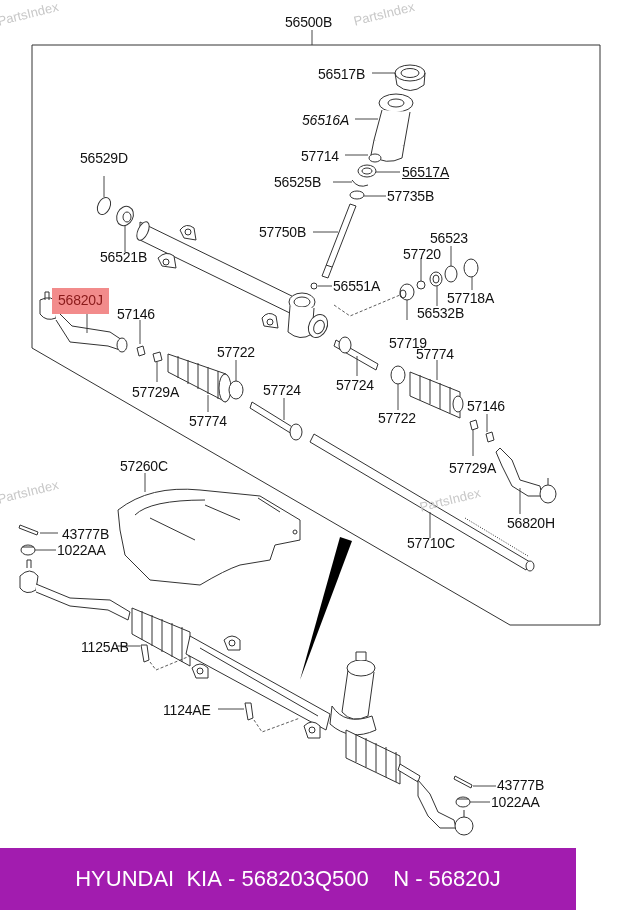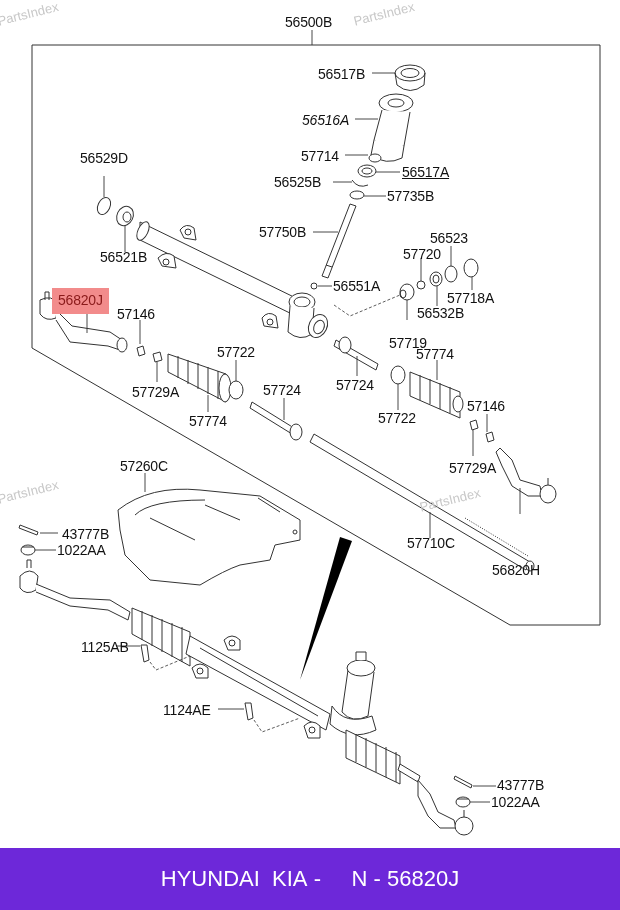--- a/index.html
+++ b/index.html
@@ -1,21 +1,21 @@
 <!DOCTYPE html>
 <html><head>
 <meta charset="utf-8">
 <style>
   html,body{margin:0;padding:0;background:#fff;}
   body{width:620px;height:910px;position:relative;overflow:hidden;font-family:"Liberation Sans",sans-serif;}
   #diagram{position:absolute;left:0;top:0;width:620px;height:848px;}
   .lbl{position:absolute;font-size:14px;color:#111;white-space:nowrap;line-height:16px;letter-spacing:-0.2px;}
   .wm{position:absolute;font-size:13px;color:#c8c8c8;transform:rotate(-14deg);transform-origin:left top;white-space:nowrap;}
   .hl{background:#f28b8b;color:#8a1a1a;padding:4px 6px 6px 6px;}
-  #footer{position:absolute;left:0;top:848px;width:620px;height:62px;background:#6d28d9;color:#fff;display:flex;align-items:center;justify-content:center;font-size:22px;letter-spacing:0px;}
+  #footer{position:absolute;left:0;top:848px;width:576px;height:62px;background:#a21caf;color:#fff;display:flex;align-items:center;justify-content:center;font-size:22px;letter-spacing:0px;}
   #footer span{white-space:pre;}
   svg .p{fill:none;stroke:#333;stroke-width:1;}
   svg .pf{fill:#fff;stroke:#333;stroke-width:1;}
   svg .lead{fill:none;stroke:#333;stroke-width:0.9;}
   svg .dash{fill:none;stroke:#333;stroke-width:0.8;stroke-dasharray:3 2;}
 </style>
 </head>
 <body>
 
 <div id="diagram">
@@ -263,31 +263,32 @@
   <div class="lbl" style="left:117px;top:306px;">57146</div>
   <div class="lbl" style="left:132px;top:384px;">57729A</div>
   <div class="lbl" style="left:217px;top:344px;">57722</div>
   <div class="lbl" style="left:189px;top:413px;">57774</div>
   <div class="lbl" style="left:263px;top:382px;">57724</div>
   <div class="lbl" style="left:336px;top:377px;">57724</div>
   <div class="lbl" style="left:416px;top:346px;">57774</div>
   <div class="lbl" style="left:378px;top:410px;">57722</div>
   <div class="lbl" style="left:467px;top:398px;">57146</div>
   <div class="lbl" style="left:449px;top:460px;">57729A</div>
-  <div class="lbl" style="left:492px;top:515px;margin-top:47px;">56820H</div>
+  <div class="lbl" style="left:507px;top:515px;">56820H</div>
   <div class="lbl" style="left:407px;top:535px;">57710C</div>
   <div class="lbl" style="left:120px;top:458px;">57260C</div>
   <div class="lbl" style="left:62px;top:526px;">43777B</div>
   <div class="lbl" style="left:57px;top:542px;">1022AA</div>
   <div class="lbl" style="left:57px;top:639px;margin-left:24px;">1125AB</div>
   <div class="lbl" style="left:163px;top:702px;">1124AE</div>
   <div class="lbl" style="left:497px;top:777px;">43777B</div>
   <div class="lbl" style="left:491px;top:794px;">1022AA</div>
 </div>
 
 <div id="footer">
   <span>HYUNDAI  KIA</span>
   <span> - </span>
+  <span>568203Q500</span>
   <span>    </span>
   <span>N</span>
   <span> - </span>
   <span>56820J</span>
 </div>
 
 </body></html>

